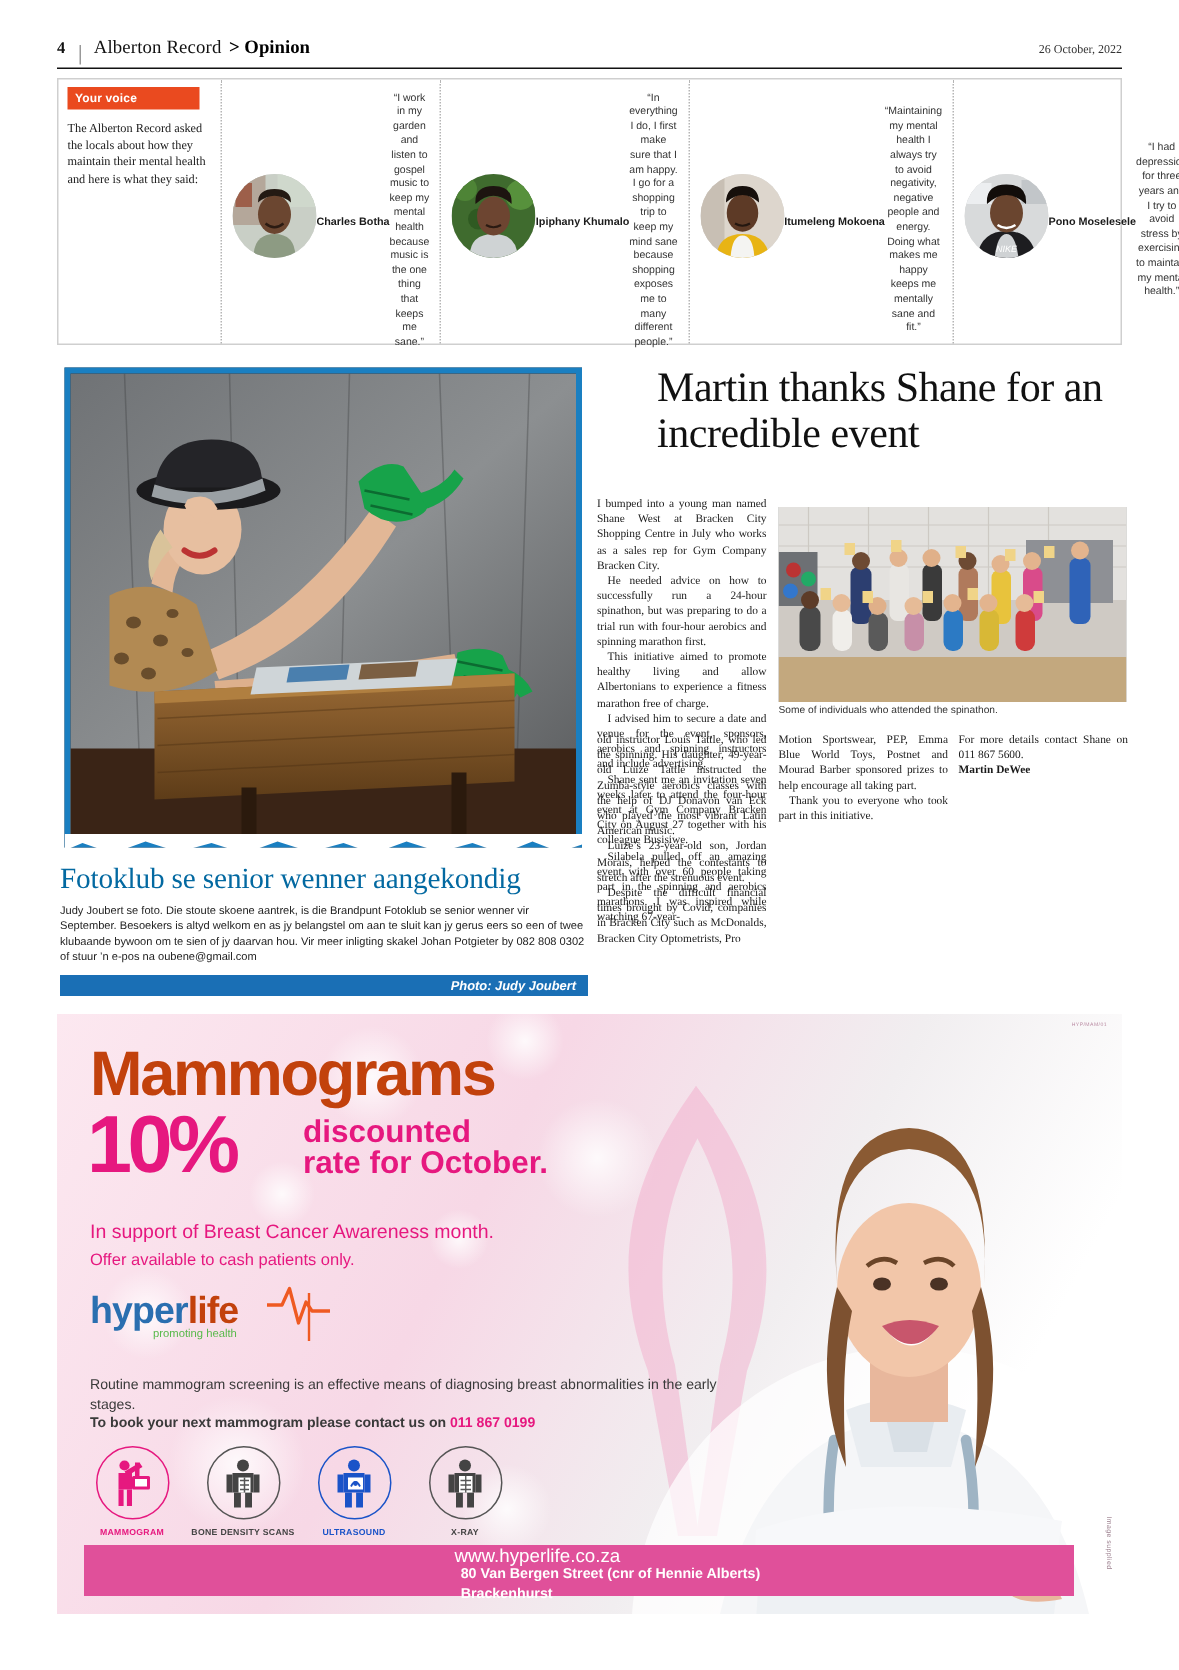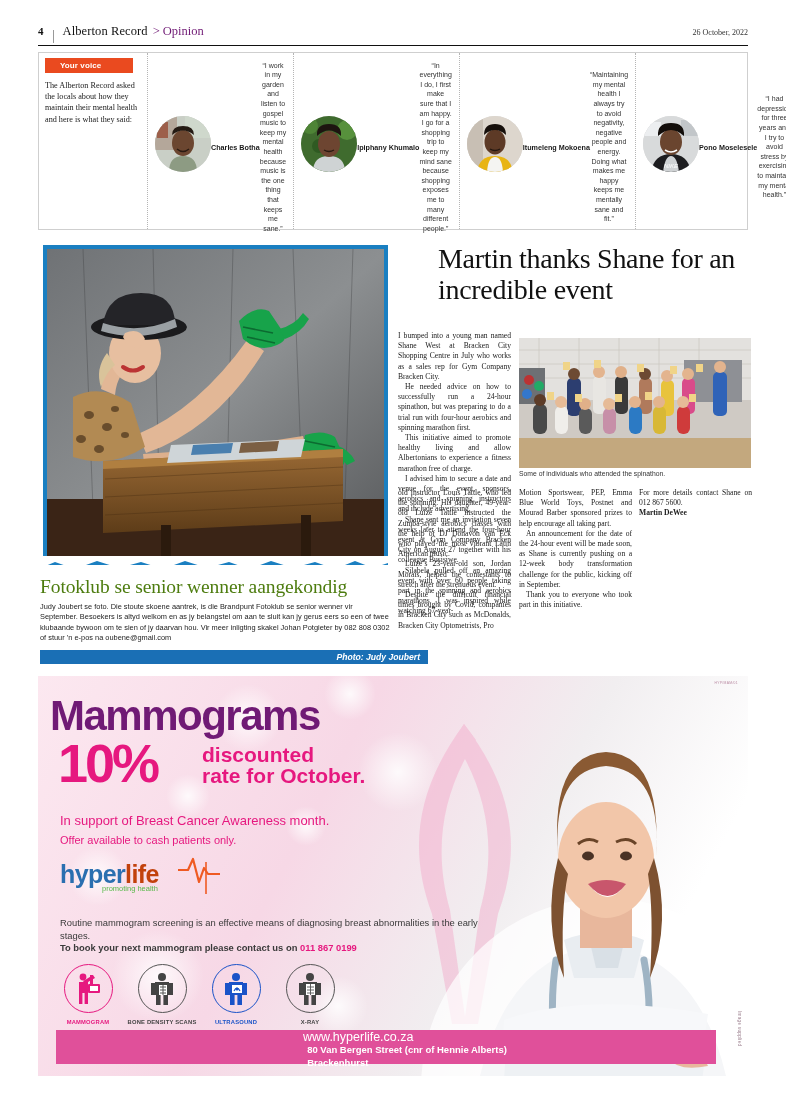--- a/index.html
+++ b/index.html
@@ -18,37 +18,37 @@
   }
   .mh-pageno {
     font-family:"Liberation Serif", serif; font-weight:bold; font-size:11px;
     color:#111; padding-right:9px;
   }
   .mh-divider { width:1px; height:13px; background:#999; align-self:center; margin-right:9px; }
   .mh-paper {
     font-family:"Liberation Serif", serif; font-size:12.5px; color:#111; letter-spacing:.1px;
   }
   .mh-section {
-    font-family:"Liberation Serif", serif; font-size:12.5px; color:#701a75;
-    font-weight:normal; margin-left:5px;
+    font-family:"Liberation Serif", serif; font-size:12.5px; color:#000000;
+    font-weight:bold; margin-left:5px;
   }
   .mh-date {
     margin-left:auto; font-family:"Liberation Serif", serif; font-size:8px; color:#333;
   }
   .mh-rule { position:absolute; left:38px; top:45px; width:710px; height:1px; background:#111; }
 
   
   .voice-panel {
     position:absolute; left:38px; top:52px; width:710px; height:178px;
     border:1px solid #cfcfcf; background:#fff; display:flex;
   }
   .voice-intro { width:108px; padding:5px 8px 0 6px; flex:none; }
   .voice-badge {
     display:block; background:#ea4a1f; color:#fff; font-weight:bold;
-    font-size:8px; padding:3px 5px 3px 15px; width:88px; letter-spacing:.1px;
+    font-size:8px; padding:3px 5px 3px 5px; width:88px; letter-spacing:.1px;
   }
   .voice-intro-text {
     margin-top:7px; font-family:"Liberation Serif", serif; font-size:8.2px;
     line-height:11.2px; color:#1a1a1a;
   }
   .voice-col {
     flex:1 1 0; border-left:1px dotted #b5b5b5; padding:6px 7px 0 7px;
     display:flex; flex-direction:row; align-items:center;
   }
   .voice-avatar {
@@ -70,28 +70,28 @@
     position:absolute; left:43px; top:245px; width:345px; height:320px;
     border:4px solid #1a7fc1; overflow:hidden; background:#444;
   }
   .foto-photo svg { display:block; width:100%; height:100%; }
   .foto-tear {
     position:absolute; left:43px; top:556px; width:345px; height:16px;
     overflow:hidden;
   }
   .foto-head {
     position:absolute; left:40px; top:576px; width:352px;
-    font-family:"Liberation Serif", serif; font-size:19.5px; color:#4d7c0f; letter-spacing:-.1px;
+    font-family:"Liberation Serif", serif; font-size:19.5px; color:#0369a1; letter-spacing:-.1px;
   }
   .foto-body {
     position:absolute; left:40px; top:602px; width:352px;
     font-size:7.4px; line-height:10.4px; color:#222;
   }
   .foto-credit {
-    position:absolute; left:40px; top:650px; width:388px; height:14px;
+    position:absolute; left:40px; top:650px; width:352px; height:14px;
     background:#1a6fb5; color:#fff; font-style:italic; font-weight:bold;
     font-size:8.6px; text-align:right; padding:2px 8px 0 0;
   }
 
   
   .art-head {
     position:absolute; left:398px; top:243px; width:352px;
     font-family:"Liberation Serif", serif; font-size:28px; line-height:31px;
     color:#111; letter-spacing:-.3px;margin-left:40px;
   }
@@ -134,22 +134,22 @@
   .ad {
     position:absolute; left:38px; top:676px; width:710px; height:400px;
     overflow:hidden; background:#fbe6ef;
   }
   .ad-bg { position:absolute; inset:0; }
   .ad-code {
     position:absolute; right:10px; top:5px; font-size:3.4px; color:#b98aa2;
     letter-spacing:.3px;
   }
   .ad-h1 {
-    position:absolute; left:12px; top:18px;
-    font-size:42px; font-weight:bold; color:#701a75; letter-spacing:-1.5px;
+    position:absolute; left:22px; top:18px;
+    font-size:42px; font-weight:bold; color:#c2410c; letter-spacing:-1.5px;
     line-height:44px;
   }
   .ad-pct {
     position:absolute; left:20px; top:60px;
     font-size:54px; font-weight:bold; color:#e6187f; letter-spacing:-3px;
     line-height:54px;
   }
   .ad-disc {
     position:absolute; left:164px; top:68px;
     font-size:21px; font-weight:bold; color:#e6187f; line-height:21px;
@@ -504,26 +504,25 @@
   <div class="art-photo-cap">Some of individuals who attended the spinathon.</div>
 
   <div class="art-col2">
     <p>old instructor Louis Tattle, who led the spinning. His daughter, 49-year-old Luize Tattle instructed the Zumba-style aerobics classes with the help of DJ Donavon van Eck who played the most vibrant Latin American music.</p>
     <p>Luize’s 23-year-old son, Jordan Morais, helped the contestants to stretch after the strenuous event.</p>
     <p>Despite the difficult financial times brought by Covid, companies in Bracken City such as McDonalds, Bracken City Optometrists, Pro</p>
   </div>
 
   <div class="art-col3">
     <p>Motion Sportswear, PEP, Emma Blue World Toys, Postnet and Mourad Barber sponsored prizes to help encourage all taking part.</p>
-    <p>An announcement for the date of the 24-hour event will be made soon, as Shane is currently pushing on a 12-week body transformation challenge for the public, kicking off in September.</p>
     <p>Thank you to everyone who took part in this initiative.</p>
   </div>
 
   <div class="art-col4">
-    <p>For more details contact Shane on 012 867 5600.</p>
+    <p>For more details contact Shane on 011 867 5600.</p>
     <p class="art-byline">Martin DeWee</p>
   </div>
 
   <div class="ad">
 
     <div class="ad-bg">
       <svg viewBox="0 0 710 400" preserveAspectRatio="none" style="width:100%;height:100%;display:block">
         <defs>
           <linearGradient id="adg" x1="0" y1="0" x2="1" y2="0.3">
             <stop offset="0" stop-color="#fce8f0"></stop>

